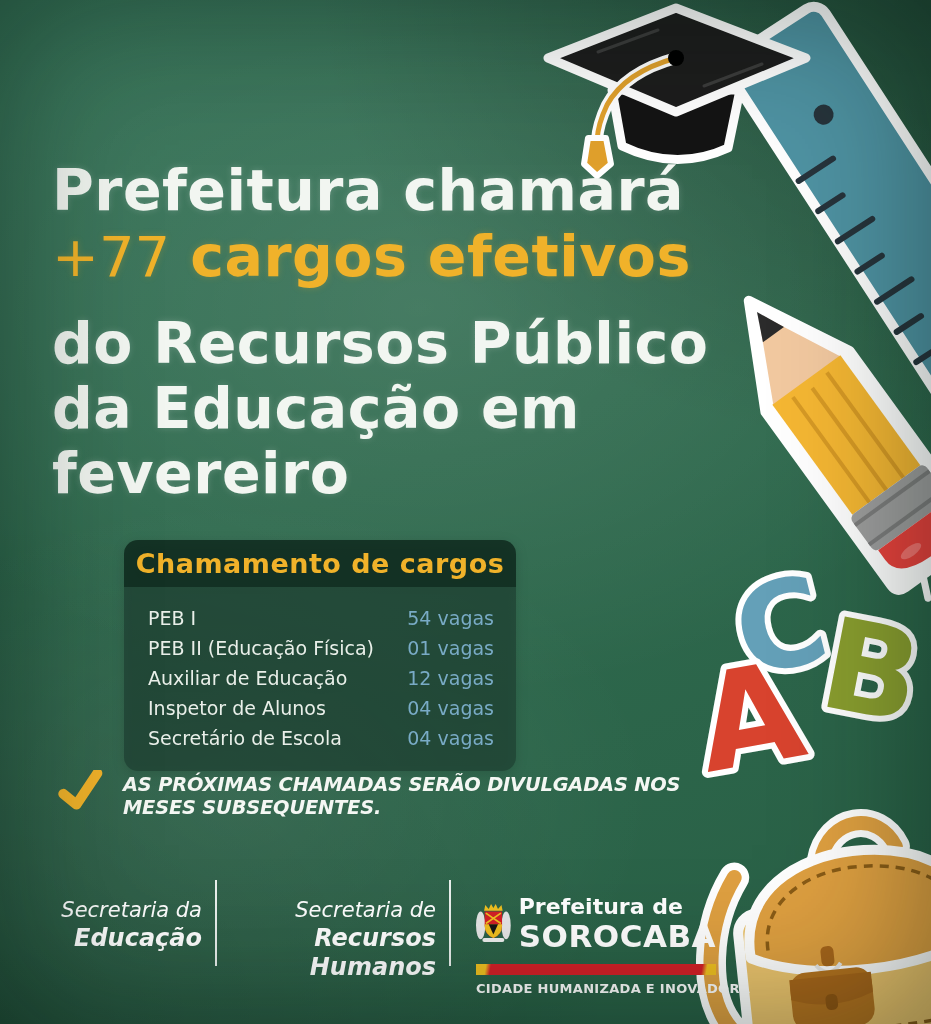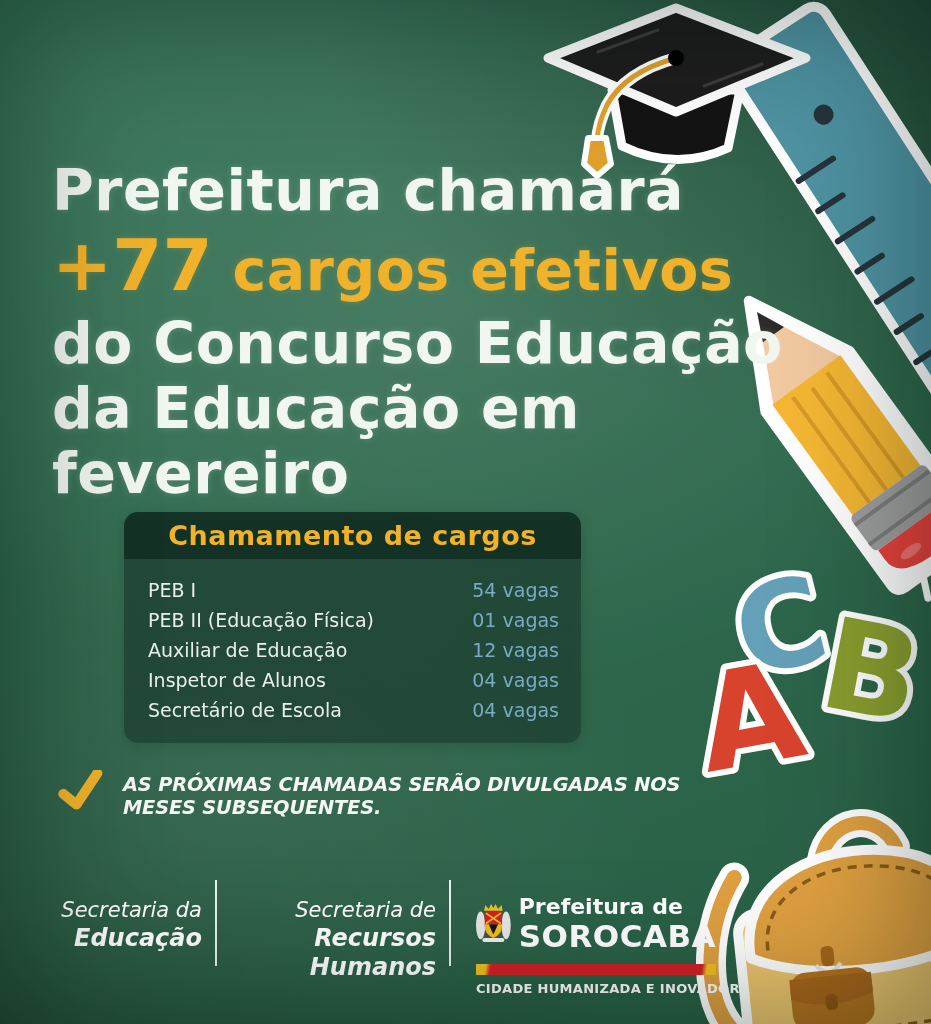--- a/index.html
+++ b/index.html
@@ -19,25 +19,25 @@
     box-shadow: inset 0 0 150px rgba(0,18,10,0.45);
   }
   .decor { position:absolute; left:0; top:0; }
 
   
   .headline { position:absolute; left:52px; top:158px; color:#f2f6f1; }
   .h-line { font-size:57px; font-weight:bold; line-height:65px; letter-spacing:0.5px;
             text-shadow:0 0 7px rgba(255,255,255,0.18); }
   .h-line2 { display:flex; align-items:baseline; height:88px;
              text-shadow:0 0 7px rgba(240,178,42,0.25); }
-  .plus77 { font-size:72px; font-weight:bold; color:#f0b22a; }
+  .plus77 { font-size:56px; font-weight:normal; color:#f0b22a; }
   .h-line2-rest { font-size:57px; font-weight:bold; color:#f0b22a; margin-left:20px; letter-spacing:0.5px; }
 
   
-  .callout { position:absolute; left:124px; top:512px; width:457px;
+  .callout { position:absolute; left:124px; top:540px; width:392px;
              filter: drop-shadow(0 3px 6px rgba(0,0,0,0.18)); }
   .callout-header { height:47px; background:rgba(13,39,28,0.82);
                     border-radius:14px 14px 0 0; display:flex; align-items:center; justify-content:center; }
   .callout-title { font-size:27px; font-weight:bold; color:#f0b22a; letter-spacing:0.5px; }
   .callout-body { background:rgba(30,64,50,0.70); border-radius:0 0 14px 14px;
                   padding:16px 22px 18px 24px; }
   .job-row { display:flex; justify-content:space-between; line-height:30px;
              font-weight:normal; font-size:19px; }
   .job-role { color:#e9efe9; }
   .job-vac  { color:#79abc6; }
@@ -159,21 +159,21 @@
       </g>
     </g>
   </svg>
 
   <div class="headline">
     <div class="h-line">Prefeitura chamará</div>
     <div class="h-line2">
       <span class="plus77">+77</span>
       <span class="h-line2-rest">cargos efetivos</span>
     </div>
-    <div class="h-line">do Concurso Educação</div>
+    <div class="h-line">do Recursos Público</div>
     <div class="h-line">da Educação em</div>
     <div class="h-line">fevereiro</div>
   </div>
 
   <div class="callout">
     <div class="callout-header">
       <span class="callout-title">Chamamento de cargos</span>
     </div>
     <div class="callout-body">
       <div class="job-row">

